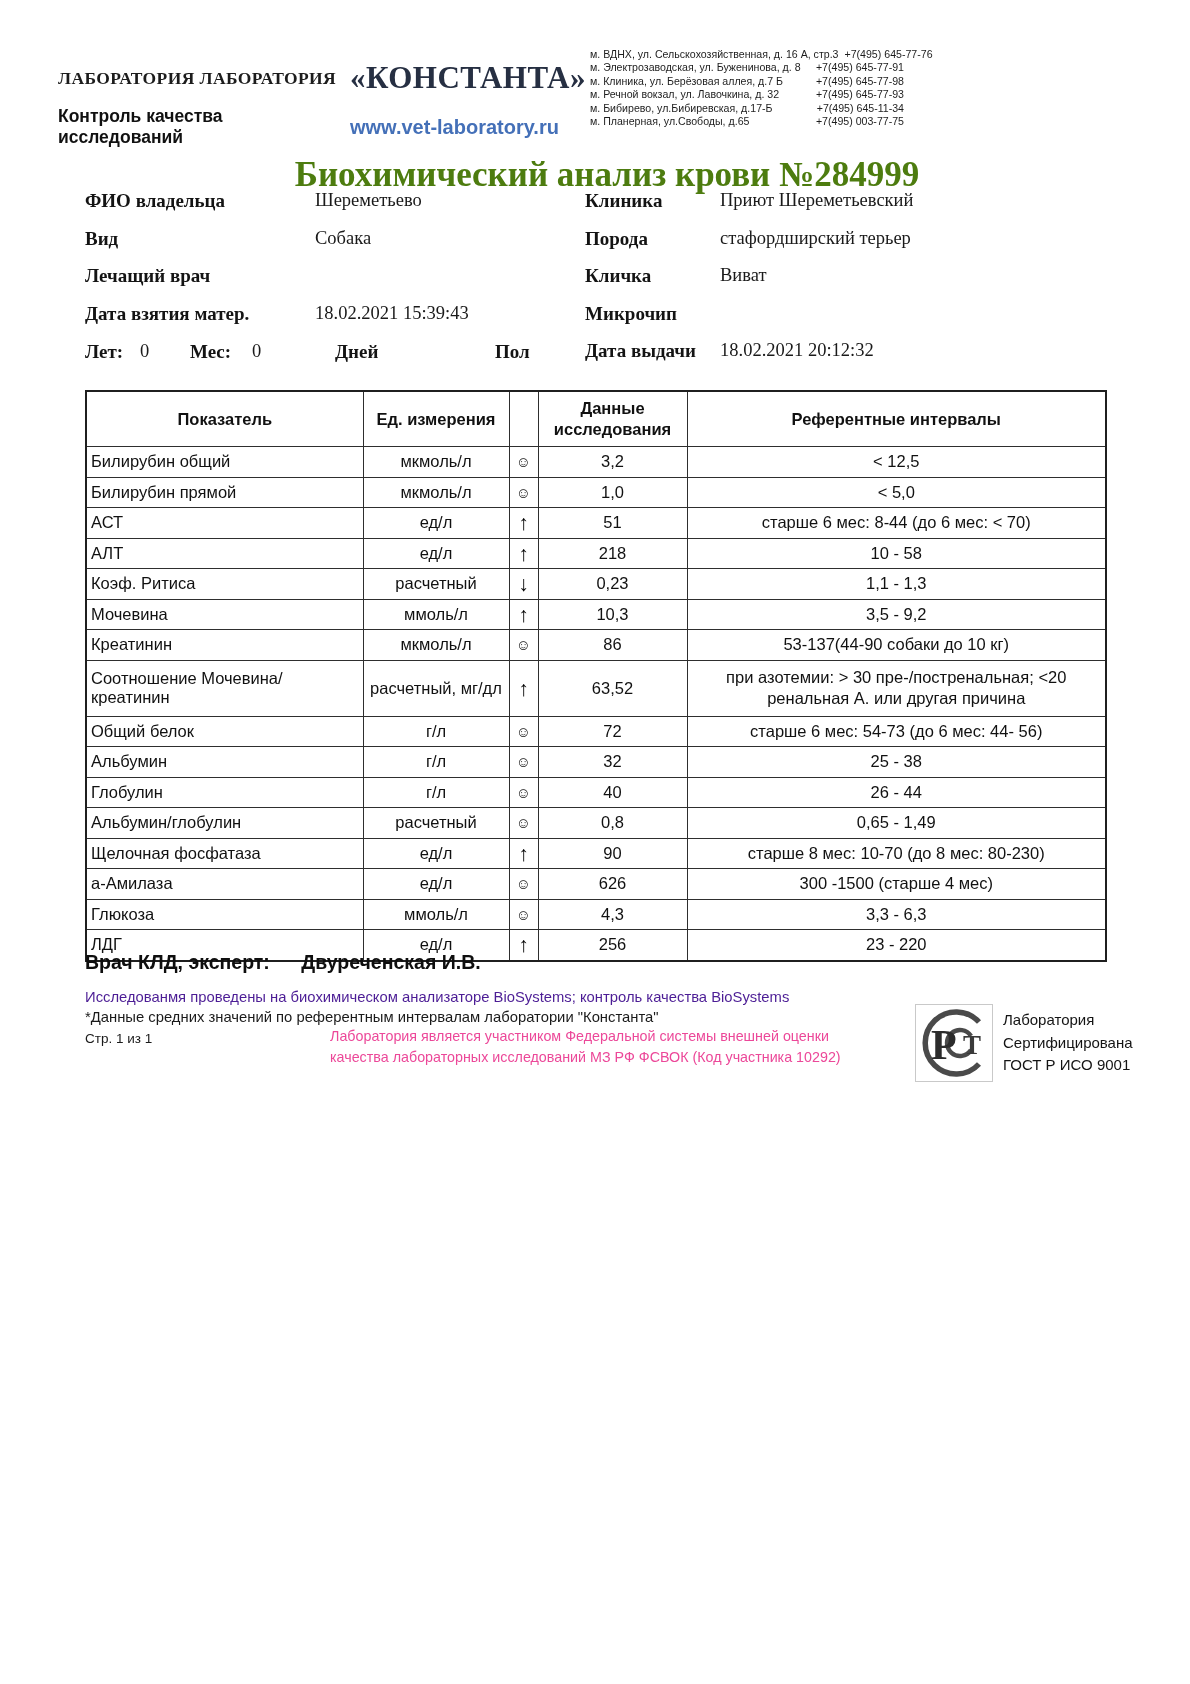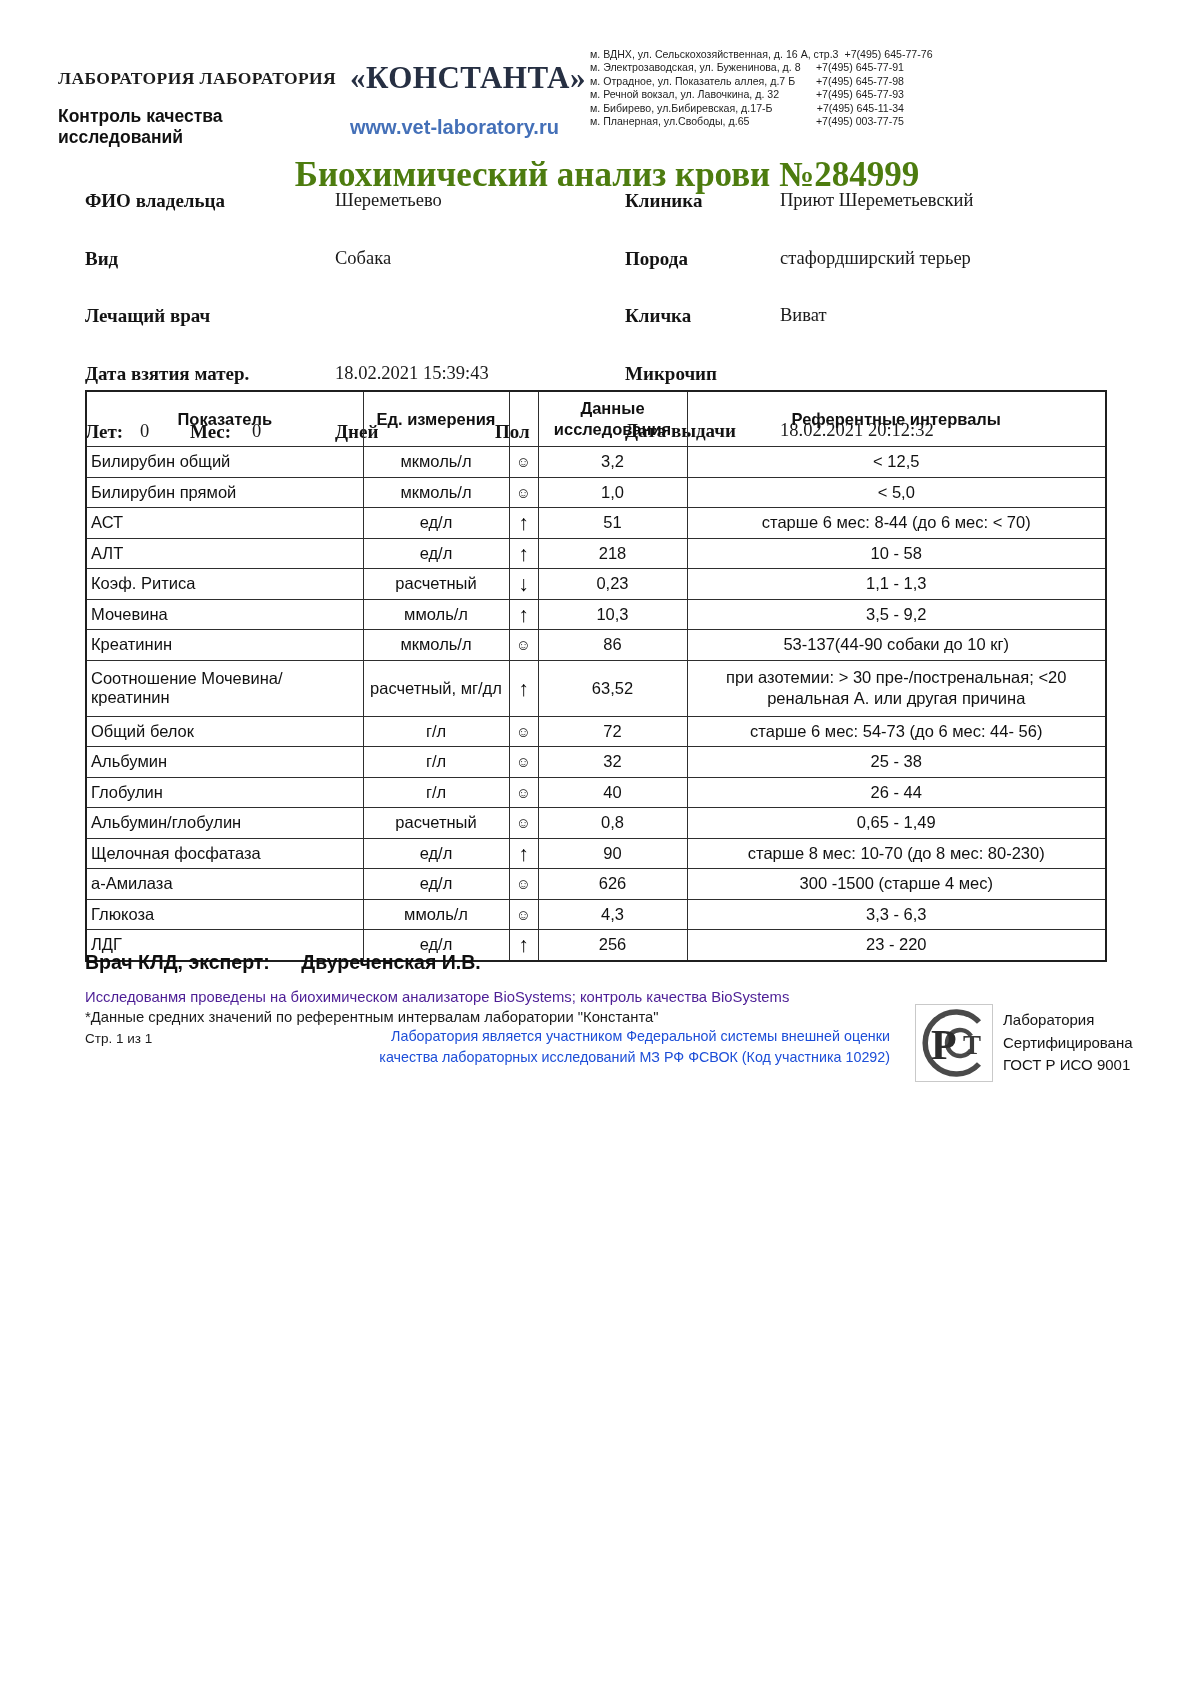--- a/index.html
+++ b/index.html
@@ -18,21 +18,21 @@
   .loc-addr{font-size:10.6px;color:#1d1d1d;white-space:nowrap;padding-right:6px;}
   .loc-phone{font-size:10.6px;color:#1d1d1d;white-space:nowrap;}
 
   
   .doc-title{position:absolute;left:97px;top:155px;width:1020px;text-align:center;
              font-family:"Liberation Serif",serif;font-weight:bold;font-size:35px;color:#4d7c0f;}
 
   
   .info{position:absolute;left:85px;top:190px;display:grid;
         grid-template-columns:230px 270px 135px 385px;grid-auto-rows:37.5px;
-        font-family:"Liberation Serif",serif;align-items:start;gap:20px;}
+        font-family:"Liberation Serif",serif;align-items:start;}
   .lbl{font-weight:bold;font-size:19px;color:#141414;}
   .val{font-size:18.5px;color:#1a1a1a;}
   .age-row{grid-column:1 / 3;position:relative;height:100%;}
   .age-row span{position:absolute;top:1px;}
 
   
   table.results{position:absolute;left:85px;top:390px;width:1020px;border-collapse:collapse;
                 font-size:16.5px;color:#111;table-layout:fixed;border:2px solid #1f1f1f;}
   table.results th,table.results td{border:1.5px solid #2e2e2e;padding:1px 4px;overflow:hidden;}
   table.results th{font-weight:bold;font-size:16.5px;height:52px;text-align:center;line-height:1.25;}
@@ -42,21 +42,21 @@
   td.c-ref{line-height:1.3;}
   .flag-smiley{font-size:15px;color:#111;}
   .flag-up,.flag-down{font-weight:900;font-size:21px;line-height:1;color:#000;}
 
   
   .doctor-line{position:absolute;left:85px;top:951px;font-weight:bold;font-size:19.5px;color:#0e0e0e;}
   .doctor-line .doctor-name{margin-left:26px;}
   .note1{position:absolute;left:85px;top:989px;font-size:14.8px;color:#4c1d95;}
   .note2{position:absolute;left:85px;top:1009px;font-size:14.8px;color:#1a1a1a;}
   .pageno{position:absolute;left:85px;top:1031px;font-size:13.5px;color:#1a1a1a;}
-  .fsvok{position:absolute;left:330px;top:1026px;width:560px;font-size:14.3px;line-height:1.5;color:#1d4ed8;text-align:right;}
+  .fsvok{position:absolute;left:330px;top:1026px;width:560px;font-size:14.3px;line-height:1.5;color:#ec4899;}
   .cert{position:absolute;left:915px;top:1004px;display:flex;align-items:center;}
   .cert-logo{width:76px;height:76px;border:1px solid #c9c9c9;background:#fff;flex:0 0 auto;}
   .cert-text{margin-left:10px;font-size:15px;line-height:1.5;color:#141414;white-space:nowrap;}
 </style>
 </head>
 <body>
 
 <div class="page">
 
   <div class="hdr-left">
@@ -69,21 +69,21 @@
   <div class="hdr-right">
       <div class="loc-row">
         <span class="loc-addr">м. ВДНХ, ул. Сельскохозяйственная, д. 16 А, стр.3</span>
         <span class="loc-phone">+7(495) 645-77-76</span>
       </div>
       <div class="loc-row">
         <span class="loc-addr">м. Электрозаводская, ул. Буженинова, д. 8</span>
         <span class="loc-phone">+7(495) 645-77-91</span>
       </div>
       <div class="loc-row">
-        <span class="loc-addr">м. Отрадное, ул. Показатель аллея, д.7 Б</span>
+        <span class="loc-addr">м. Клиника, ул. Берёзовая аллея, д.7 Б</span>
         <span class="loc-phone">+7(495) 645-77-98</span>
       </div>
       <div class="loc-row">
         <span class="loc-addr">м. Речной вокзал, ул. Лавочкина, д. 32</span>
         <span class="loc-phone">+7(495) 645-77-93</span>
       </div>
       <div class="loc-row">
         <span class="loc-addr">м. Бибирево, ул.Бибиревская, д.17-Б</span>
         <span class="loc-phone">+7(495) 645-11-34</span>
       </div>

